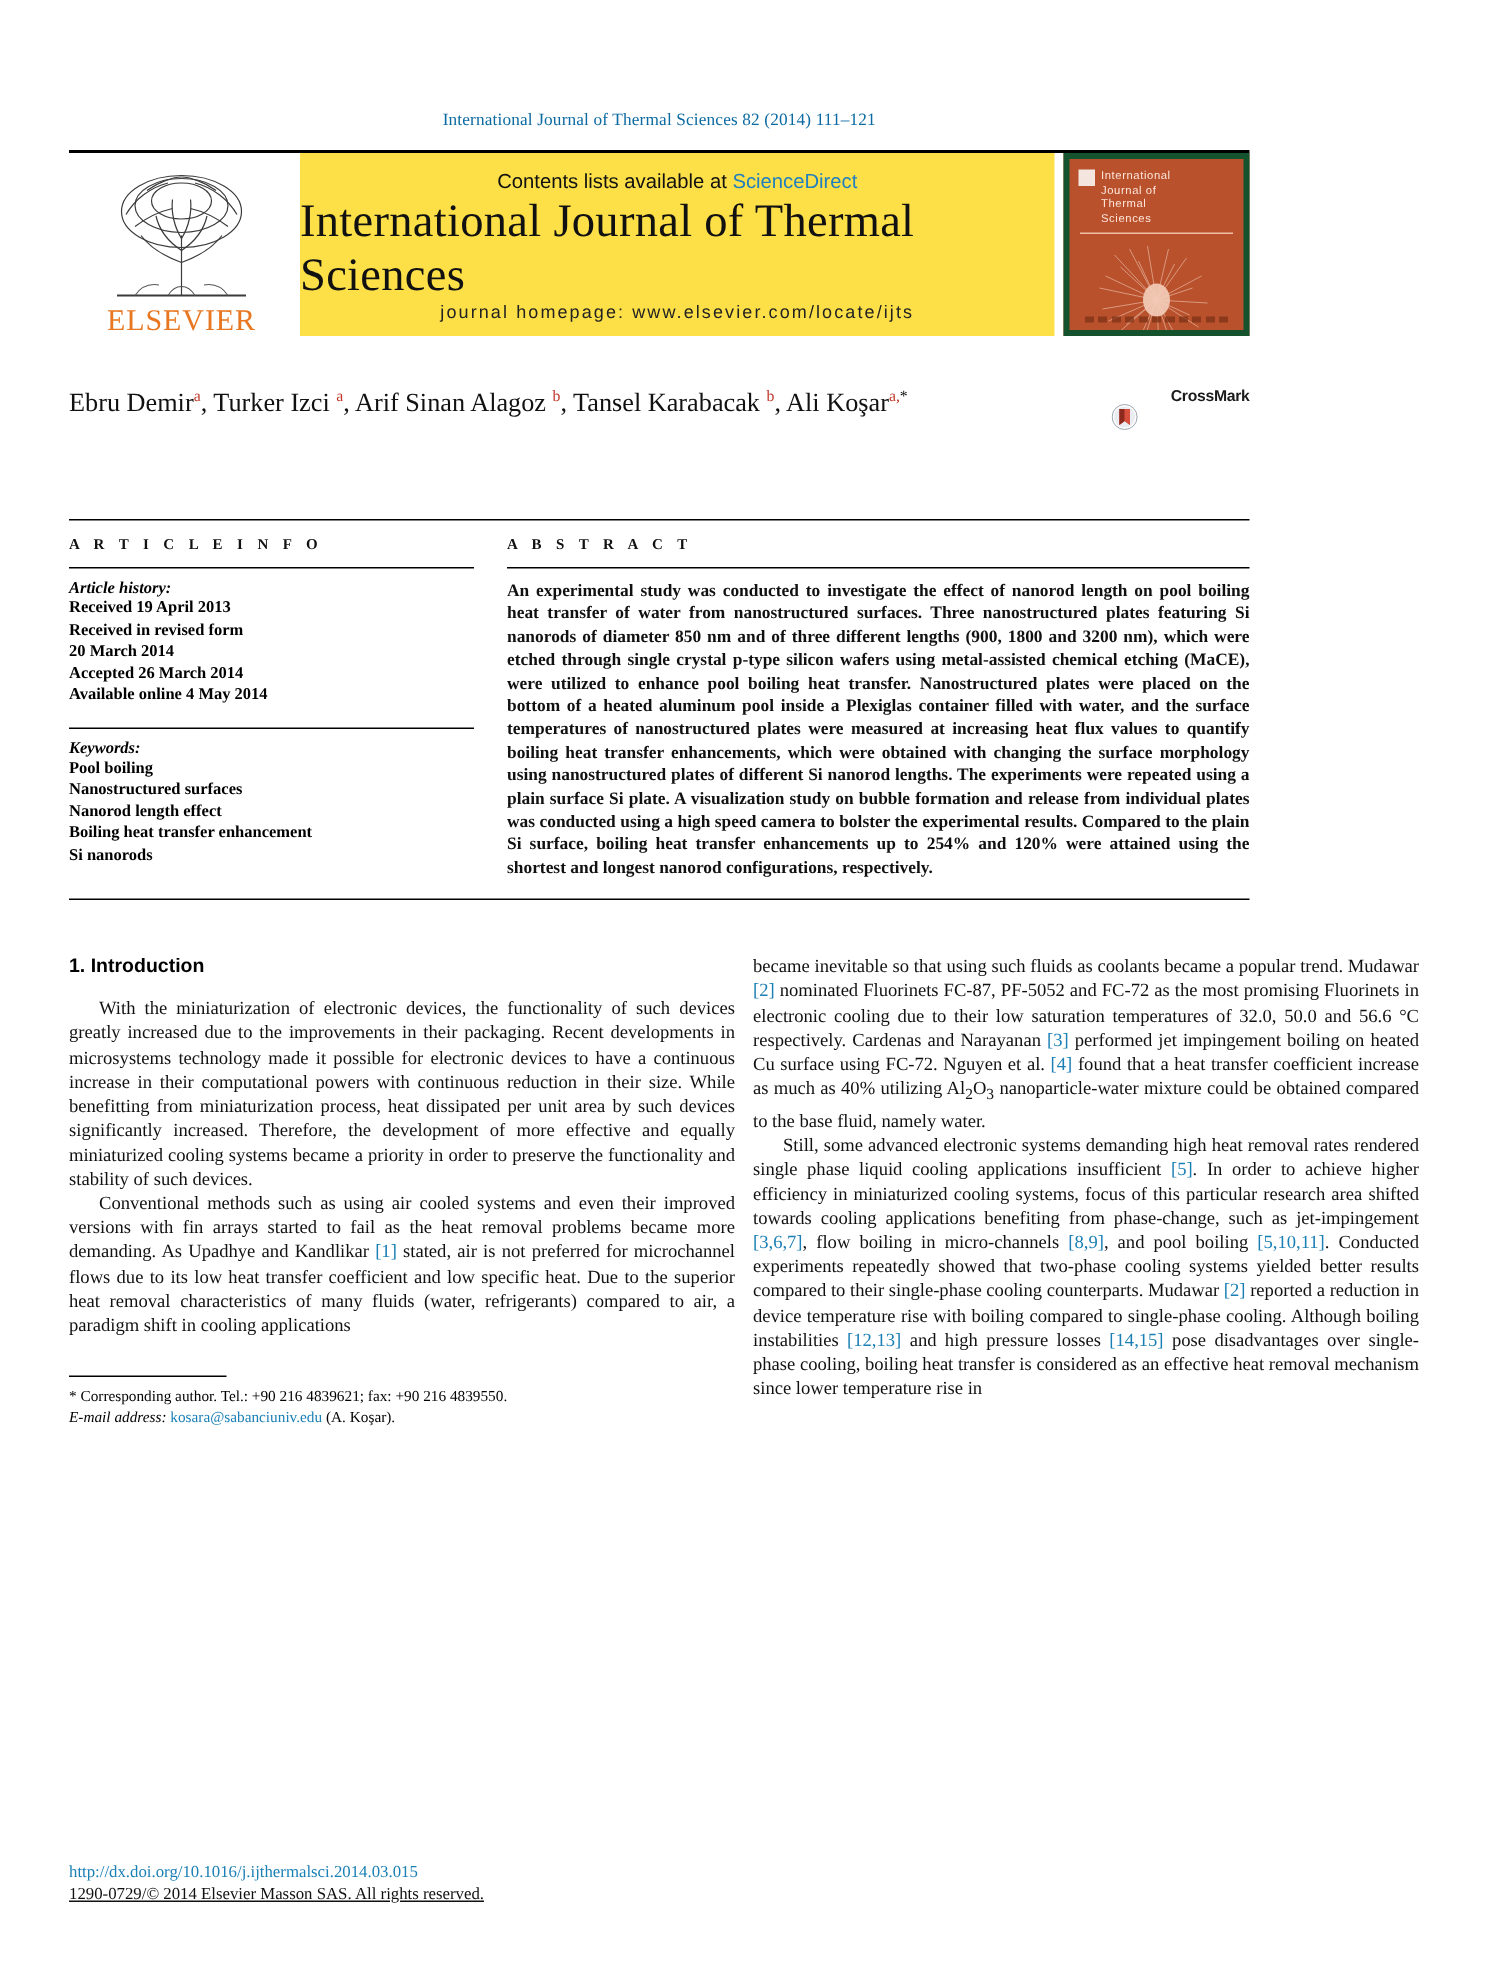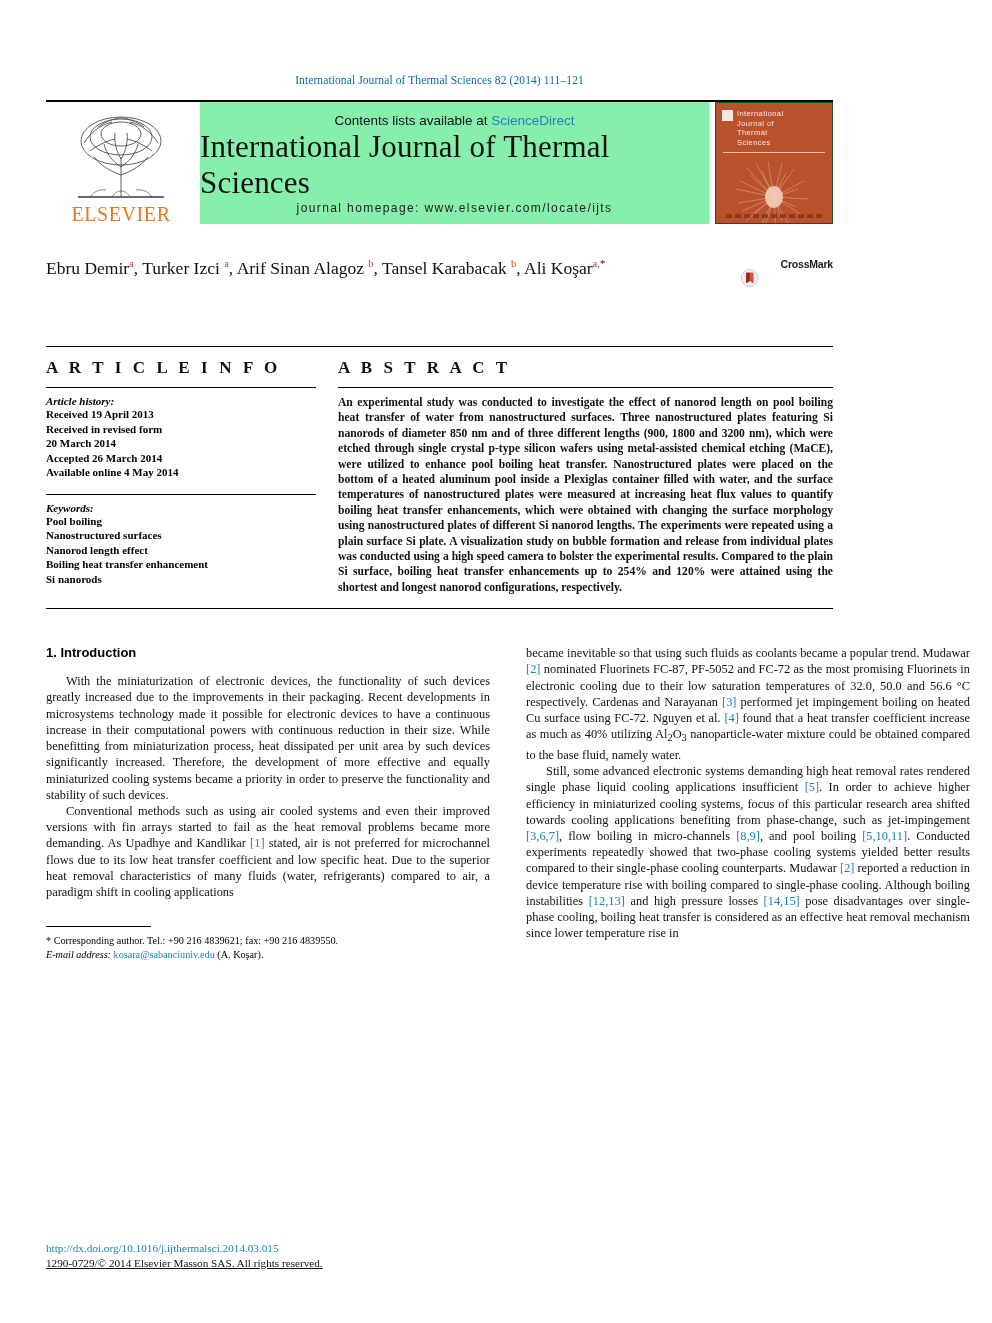--- a/index.html
+++ b/index.html
@@ -59,21 +59,21 @@
     font-family: "Liberation Serif", serif;
     font-size: 20px;
     letter-spacing: 0.6px;
     color: #e87722;
     font-weight: 400;
     line-height: 1;
     margin-top: 1px;
   }
   .masthead-center {
     flex: 1 1 auto;
-    background: #86efac;
+    background: #fde047;
     display: flex;
     flex-direction: column;
     align-items: center;
     justify-content: space-between;
     padding: 11px 0 9px 0;
     margin-left: 4px;
     margin-right: 6px;
   }
   .contents-line {
     font-size: 13.5px;
@@ -90,21 +90,21 @@
   }
   .homepage-line {
     font-size: 12px;
     font-family: "Liberation Sans", sans-serif;
     letter-spacing: 1.4px;
     color: #222;
   }
   .cover-thumb {
     width: 116px;
     flex: none;
-    border: 1px solid #14532d;
+    border: 4px solid #14532d;
     background: #b8512c;
     position: relative;
     overflow: hidden;
   }
   .cover-head {
     padding: 6px 6px 0 6px;
     display: flex;
     gap: 4px;
   }
   .cover-mark {
@@ -197,21 +197,21 @@
     border-top: 1.6px solid #000;
     display: flex;
     flex-direction: row;
     padding-top: 11px;
   }
   .col-info { width: 270px; flex: none; padding-right: 22px; }
   .col-abs  { flex: 1 1 auto; }
 
   .sec-label {
     font-family: "Liberation Serif", serif;
-    font-size: 17px;
+    font-size: 10px;
     font-weight: bold;
     letter-spacing: 3.6px;
     color: #111;
     margin-bottom: 9px;
   }
   .hr-thin { border-top: 1.2px solid #000; margin: 0 0 7px 0; }
   .info-head { font-style: italic; font-weight: bold; font-size: 11px; }
   .info-body { font-size: 11px; line-height: 14.5px; font-weight: bold; }
   .info-gap { height: 14px; }
   .kw-list { font-size: 11px; line-height: 14.5px; font-weight: bold; }
@@ -230,21 +230,21 @@
     font-weight: bold;
   }
 
   .rule-bottom { border-top: 1.6px solid #000; margin-top: 13px; }
 
   
   .body-cols {
     margin-top: 36px;
     display: flex;
     flex-direction: row;
-    gap: 36px;
+    gap: 12px;
   }
   .bcol { width: 444px; flex: none; position: relative; }
   .sec-title {
     font-family: "Liberation Sans", sans-serif;
     font-size: 13px;
     font-weight: bold;
     margin-bottom: 13px;
   }
   .ptext {
     font-size: 12.4px;

